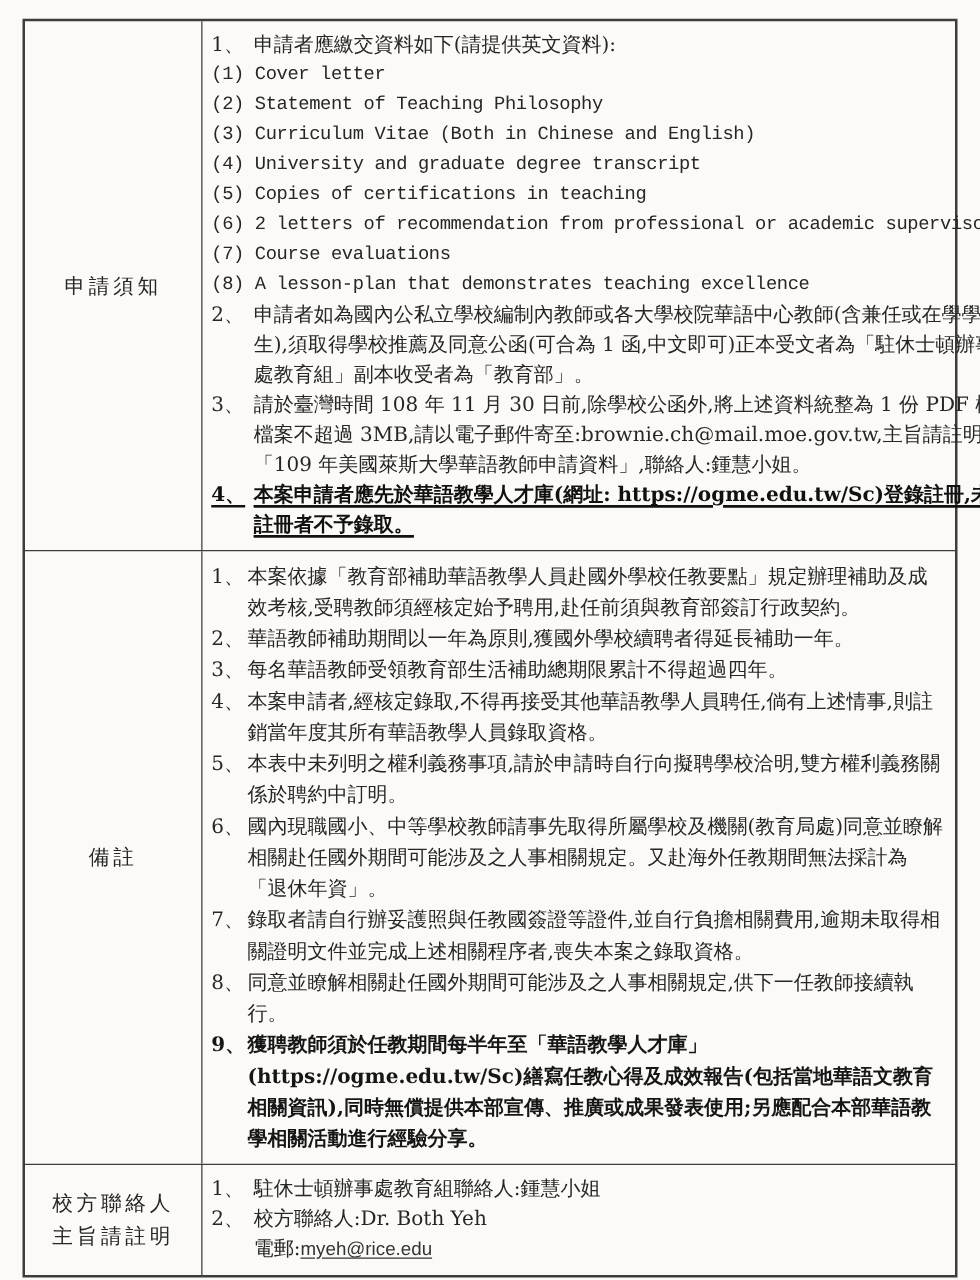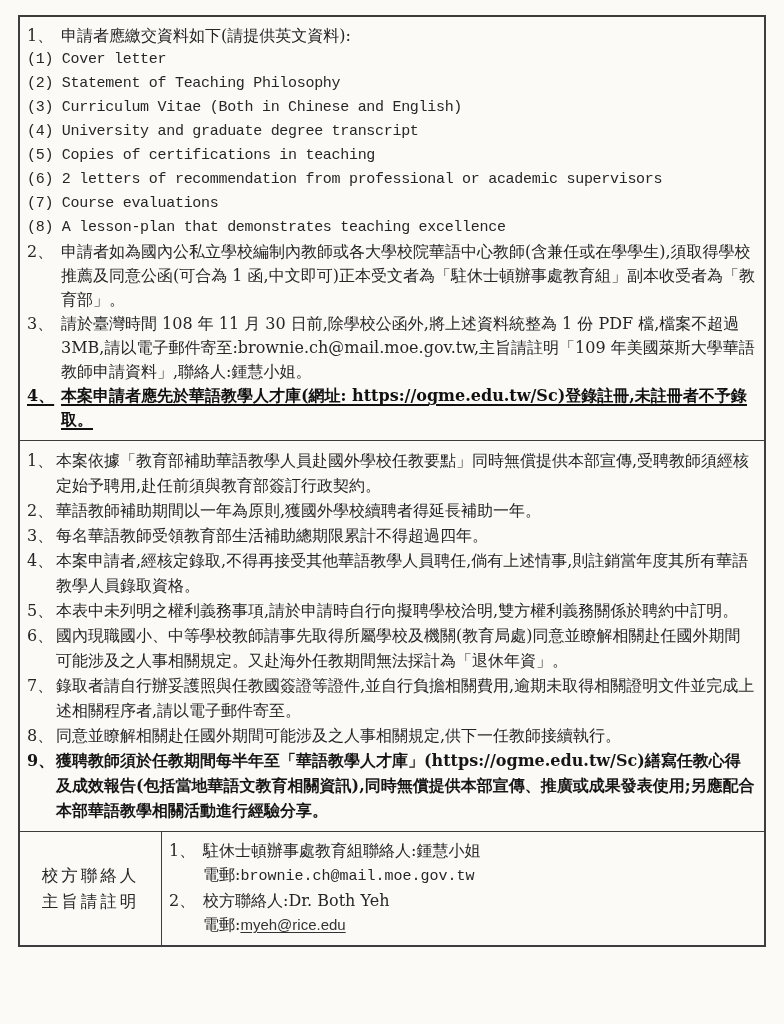--- a/index.html
+++ b/index.html
@@ -87,20 +87,23 @@
     text-underline-offset:2px;
     cursor:pointer;
   }
 </style>
 </head>
 <body>
 
 <div class="doc-table">
 
   <div class="t-row">
+    <div class="label-cell">
+      <span>申請須知</span>
+    </div>
     <div class="content-cell">
 
       <div class="num-item">
         <span class="num">1、</span>
         <span class="itm-body">申請者應繳交資料如下(請提供英文資料):</span>
       </div>
 
       <div class="doc-line">(1) Cover letter</div>
       <div class="doc-line">(2) Statement of Teaching Philosophy</div>
       <div class="doc-line">(3) Curriculum Vitae (Both in Chinese and English)</div>
@@ -122,25 +125,28 @@
 
       <div class="num-item bold-underline">
         <span class="num" style="text-decoration:none;">4、</span>
         <span class="itm-body">本案申請者應先於華語教學人才庫(網址: https://ogme.edu.tw/Sc)登錄註冊,未註冊者不予錄取。</span>
       </div>
 
     </div>
   </div>
 
   <div class="t-row row-remarks">
+    <div class="label-cell">
+      <span>備註</span>
+    </div>
     <div class="content-cell">
 
       <div class="num-item">
         <span class="num">1、</span>
-        <span class="itm-body">本案依據「教育部補助華語教學人員赴國外學校任教要點」同時無償提供本部宣傳,受聘教師須經核定始予聘用,赴任前須與教育部簽訂行政契約。</span>
+        <span class="itm-body">本案依據「教育部補助華語教學人員赴國外學校任教要點」規定辦理補助及成效考核,受聘教師須經核定始予聘用,赴任前須與教育部簽訂行政契約。</span>
       </div>
       <div class="num-item">
         <span class="num">2、</span>
         <span class="itm-body">華語教師補助期間以一年為原則,獲國外學校續聘者得延長補助一年。</span>
       </div>
       <div class="num-item">
         <span class="num">3、</span>
         <span class="itm-body">每名華語教師受領教育部生活補助總期限累計不得超過四年。</span>
       </div>
       <div class="num-item">
@@ -150,21 +156,21 @@
       <div class="num-item">
         <span class="num">5、</span>
         <span class="itm-body">本表中未列明之權利義務事項,請於申請時自行向擬聘學校洽明,雙方權利義務關係於聘約中訂明。</span>
       </div>
       <div class="num-item">
         <span class="num">6、</span>
         <span class="itm-body">國內現職國小、中等學校教師請事先取得所屬學校及機關(教育局處)同意並瞭解相關赴任國外期間可能涉及之人事相關規定。又赴海外任教期間無法採計為「退休年資」。</span>
       </div>
       <div class="num-item">
         <span class="num">7、</span>
-        <span class="itm-body">錄取者請自行辦妥護照與任教國簽證等證件,並自行負擔相關費用,逾期未取得相關證明文件並完成上述相關程序者,請以電子郵件寄至。</span>
+        <span class="itm-body">錄取者請自行辦妥護照與任教國簽證等證件,並自行負擔相關費用,逾期未取得相關證明文件並完成上述相關程序者,喪失本案之錄取資格。</span>
       </div>
       <div class="num-item">
         <span class="num">8、</span>
         <span class="itm-body">同意並瞭解相關赴任國外期間可能涉及之人事相關規定,供下一任教師接續執行。</span>
       </div>
       <div class="num-item bold">
         <span class="num">9、</span>
         <span class="itm-body">獲聘教師須於任教期間每半年至「華語教學人才庫」(https://ogme.edu.tw/Sc)繕寫任教心得及成效報告(包括當地華語文教育相關資訊),同時無償提供本部宣傳、推廣或成果發表使用;另應配合本部華語教學相關活動進行經驗分享。</span>
       </div>
 
@@ -175,23 +181,20 @@
     <div class="label-cell">
       <span>校方聯絡人</span>
       <span>主旨請註明</span>
     </div>
     <div class="content-cell">
 
       <div class="num-item">
         <span class="num">1、</span>
         <span class="itm-body">駐休士頓辦事處教育組聯絡人:鍾慧小姐</span>
       </div>
-      <div class="sub-line">
-        <span>電郵:</span><span class="mono">brownie.ch@mail.moe.gov.tw</span>
-      </div>
 
       <div class="num-item">
         <span class="num">2、</span>
         <span class="itm-body">校方聯絡人:Dr. Both Yeh</span>
       </div>
       <div class="sub-line">
         <span>電郵:</span><span class="email-link">myeh@rice.edu</span>
       </div>
 
     </div>

